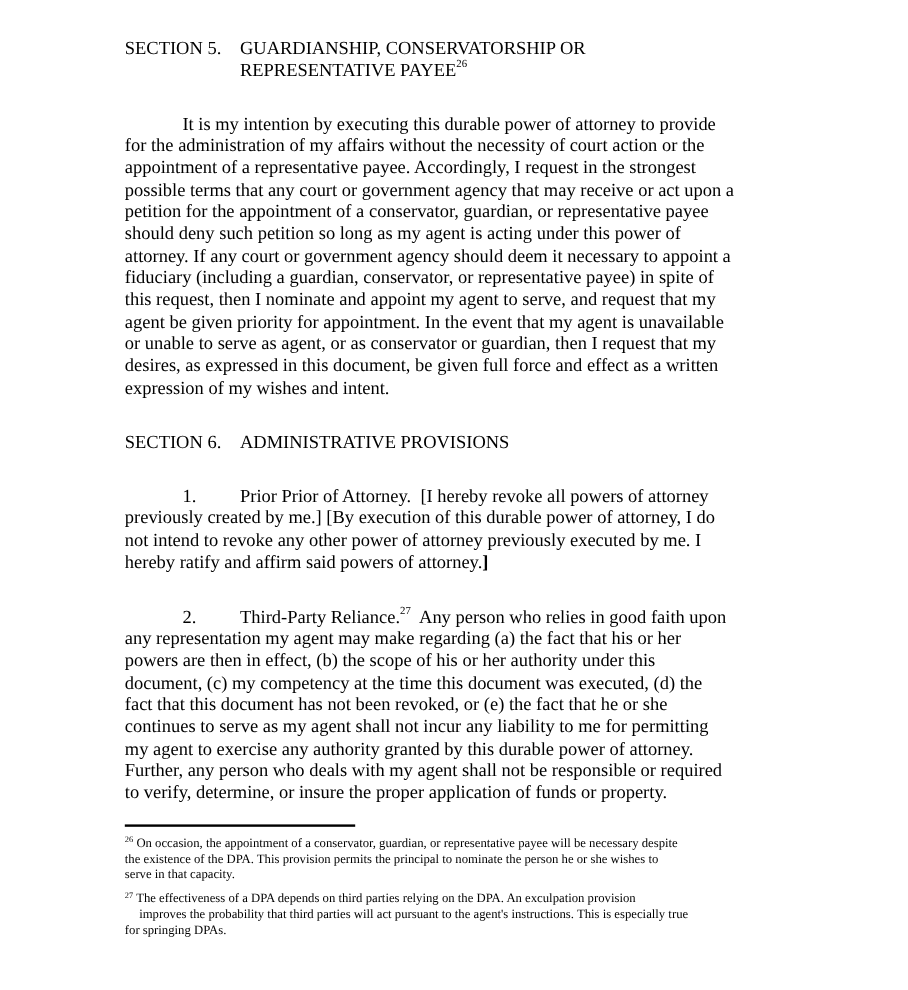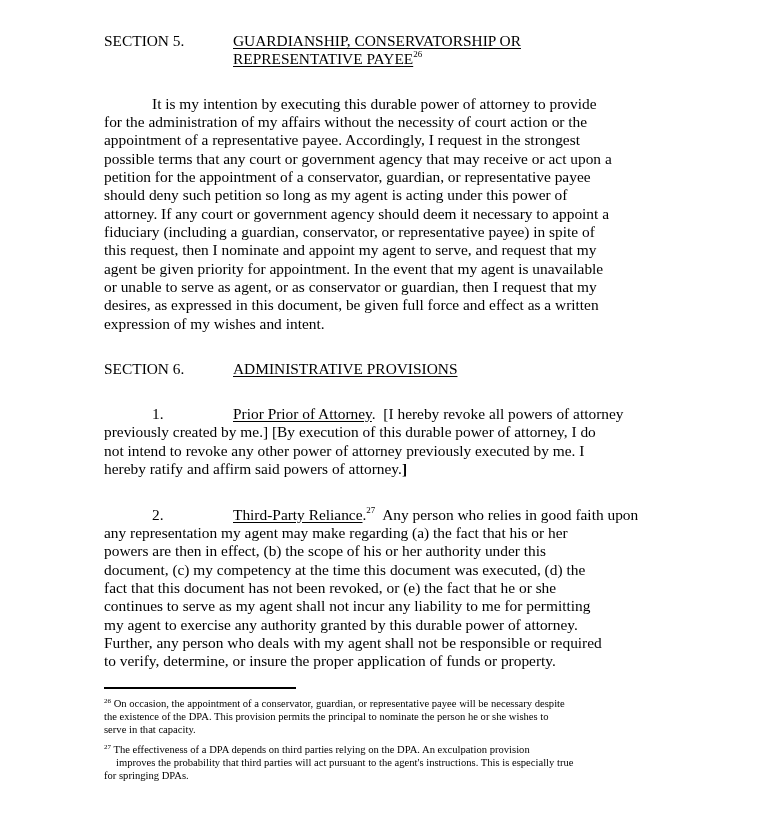--- a/index.html
+++ b/index.html
@@ -1,20 +1,20 @@
 <!DOCTYPE html>
 <html><head>
 <meta charset="utf-8">
 <style>
   html, body { margin: 0; padding: 0; background: #ffffff; }
   body { width: 757px; height: 825px; position: relative; overflow: hidden;
          font-family: "Liberation Serif", serif; color: #000; }
   .page { position: absolute; left: 0; top: 0; width: 606px; height: 825px; background: #fff; }
   .ln { position: absolute; left: 104px; white-space: nowrap; font-size: 15.4px; line-height: 18px; }
-  .u { text-decoration: underline; text-underline-offset: 2px; margin-left: 33px; }
+  .u { text-underline-offset: 2px; }
   sup { font-size: 9px; vertical-align: 7px; line-height: 0; }
   .fn { position: absolute; left: 104px; white-space: nowrap; font-size: 10.6px; line-height: 13.5px; }
   .fn sup { font-size: 7px; vertical-align: 4px; }
   .rule { position: absolute; left: 104px; top: 687px; width: 192px; height: 2px; background: #000; }
   .bracket { font-weight: bold; }
 </style>
 </head>
 <body>
 
 <div class="page">

